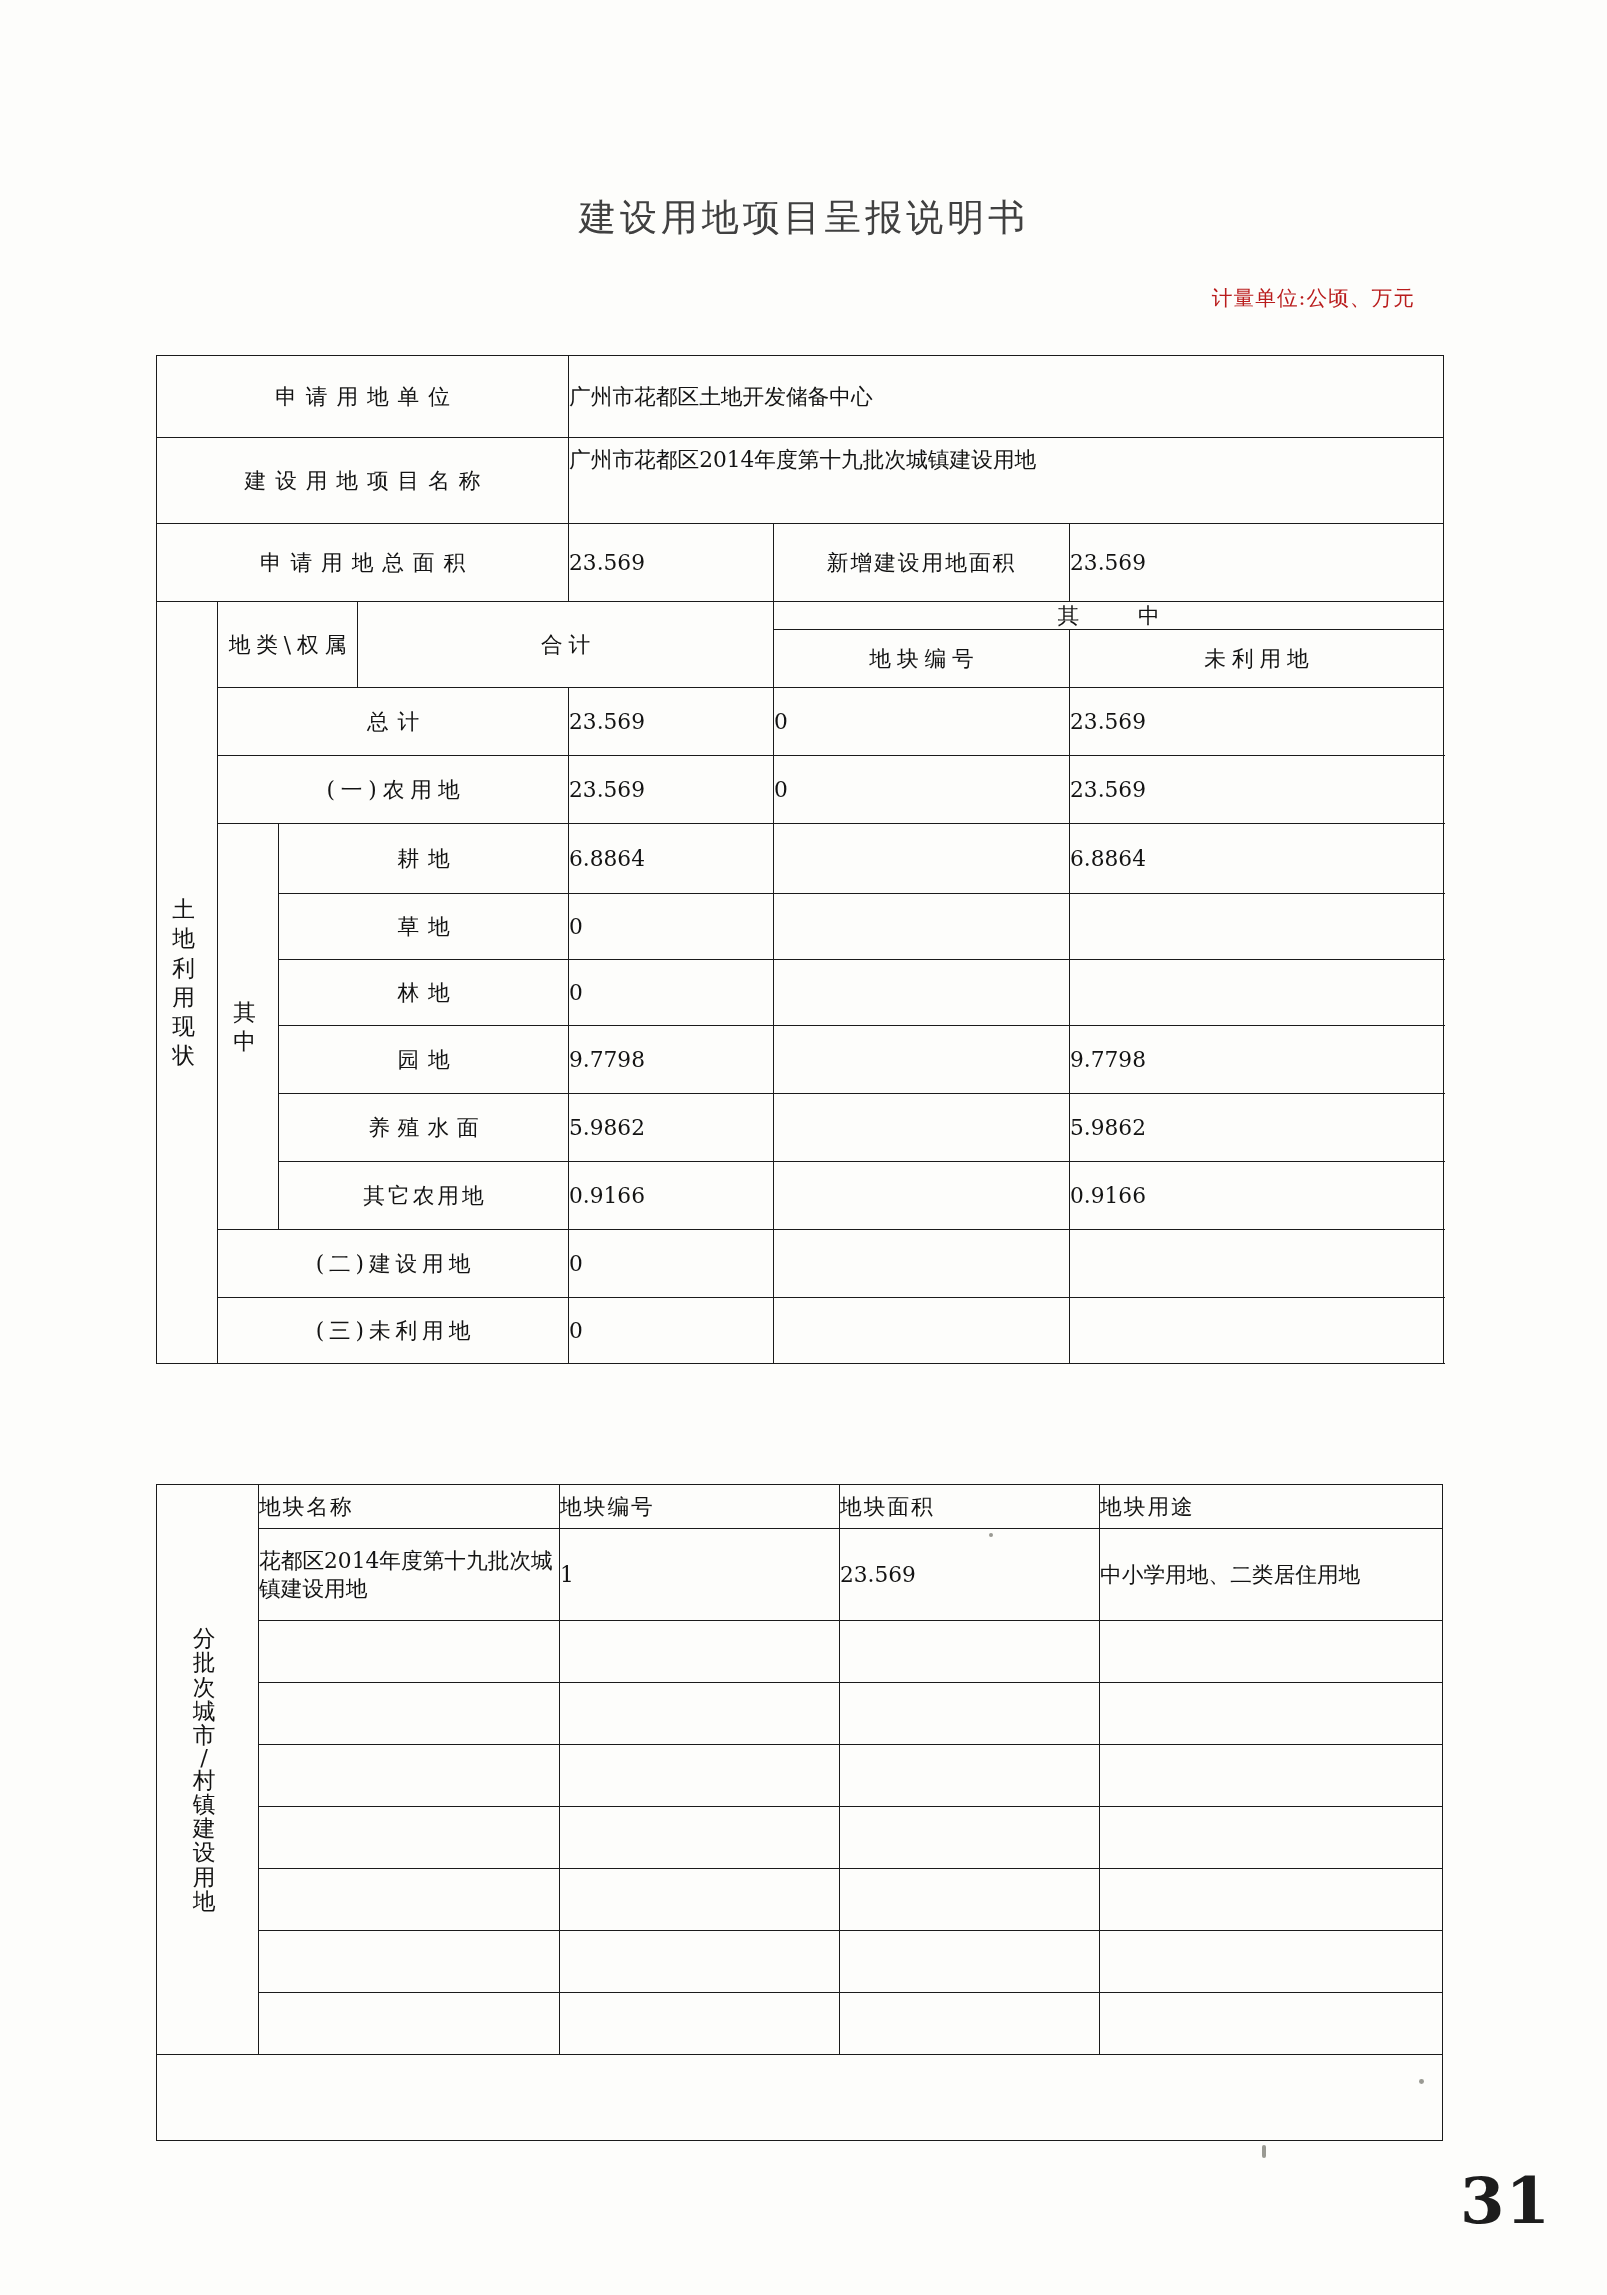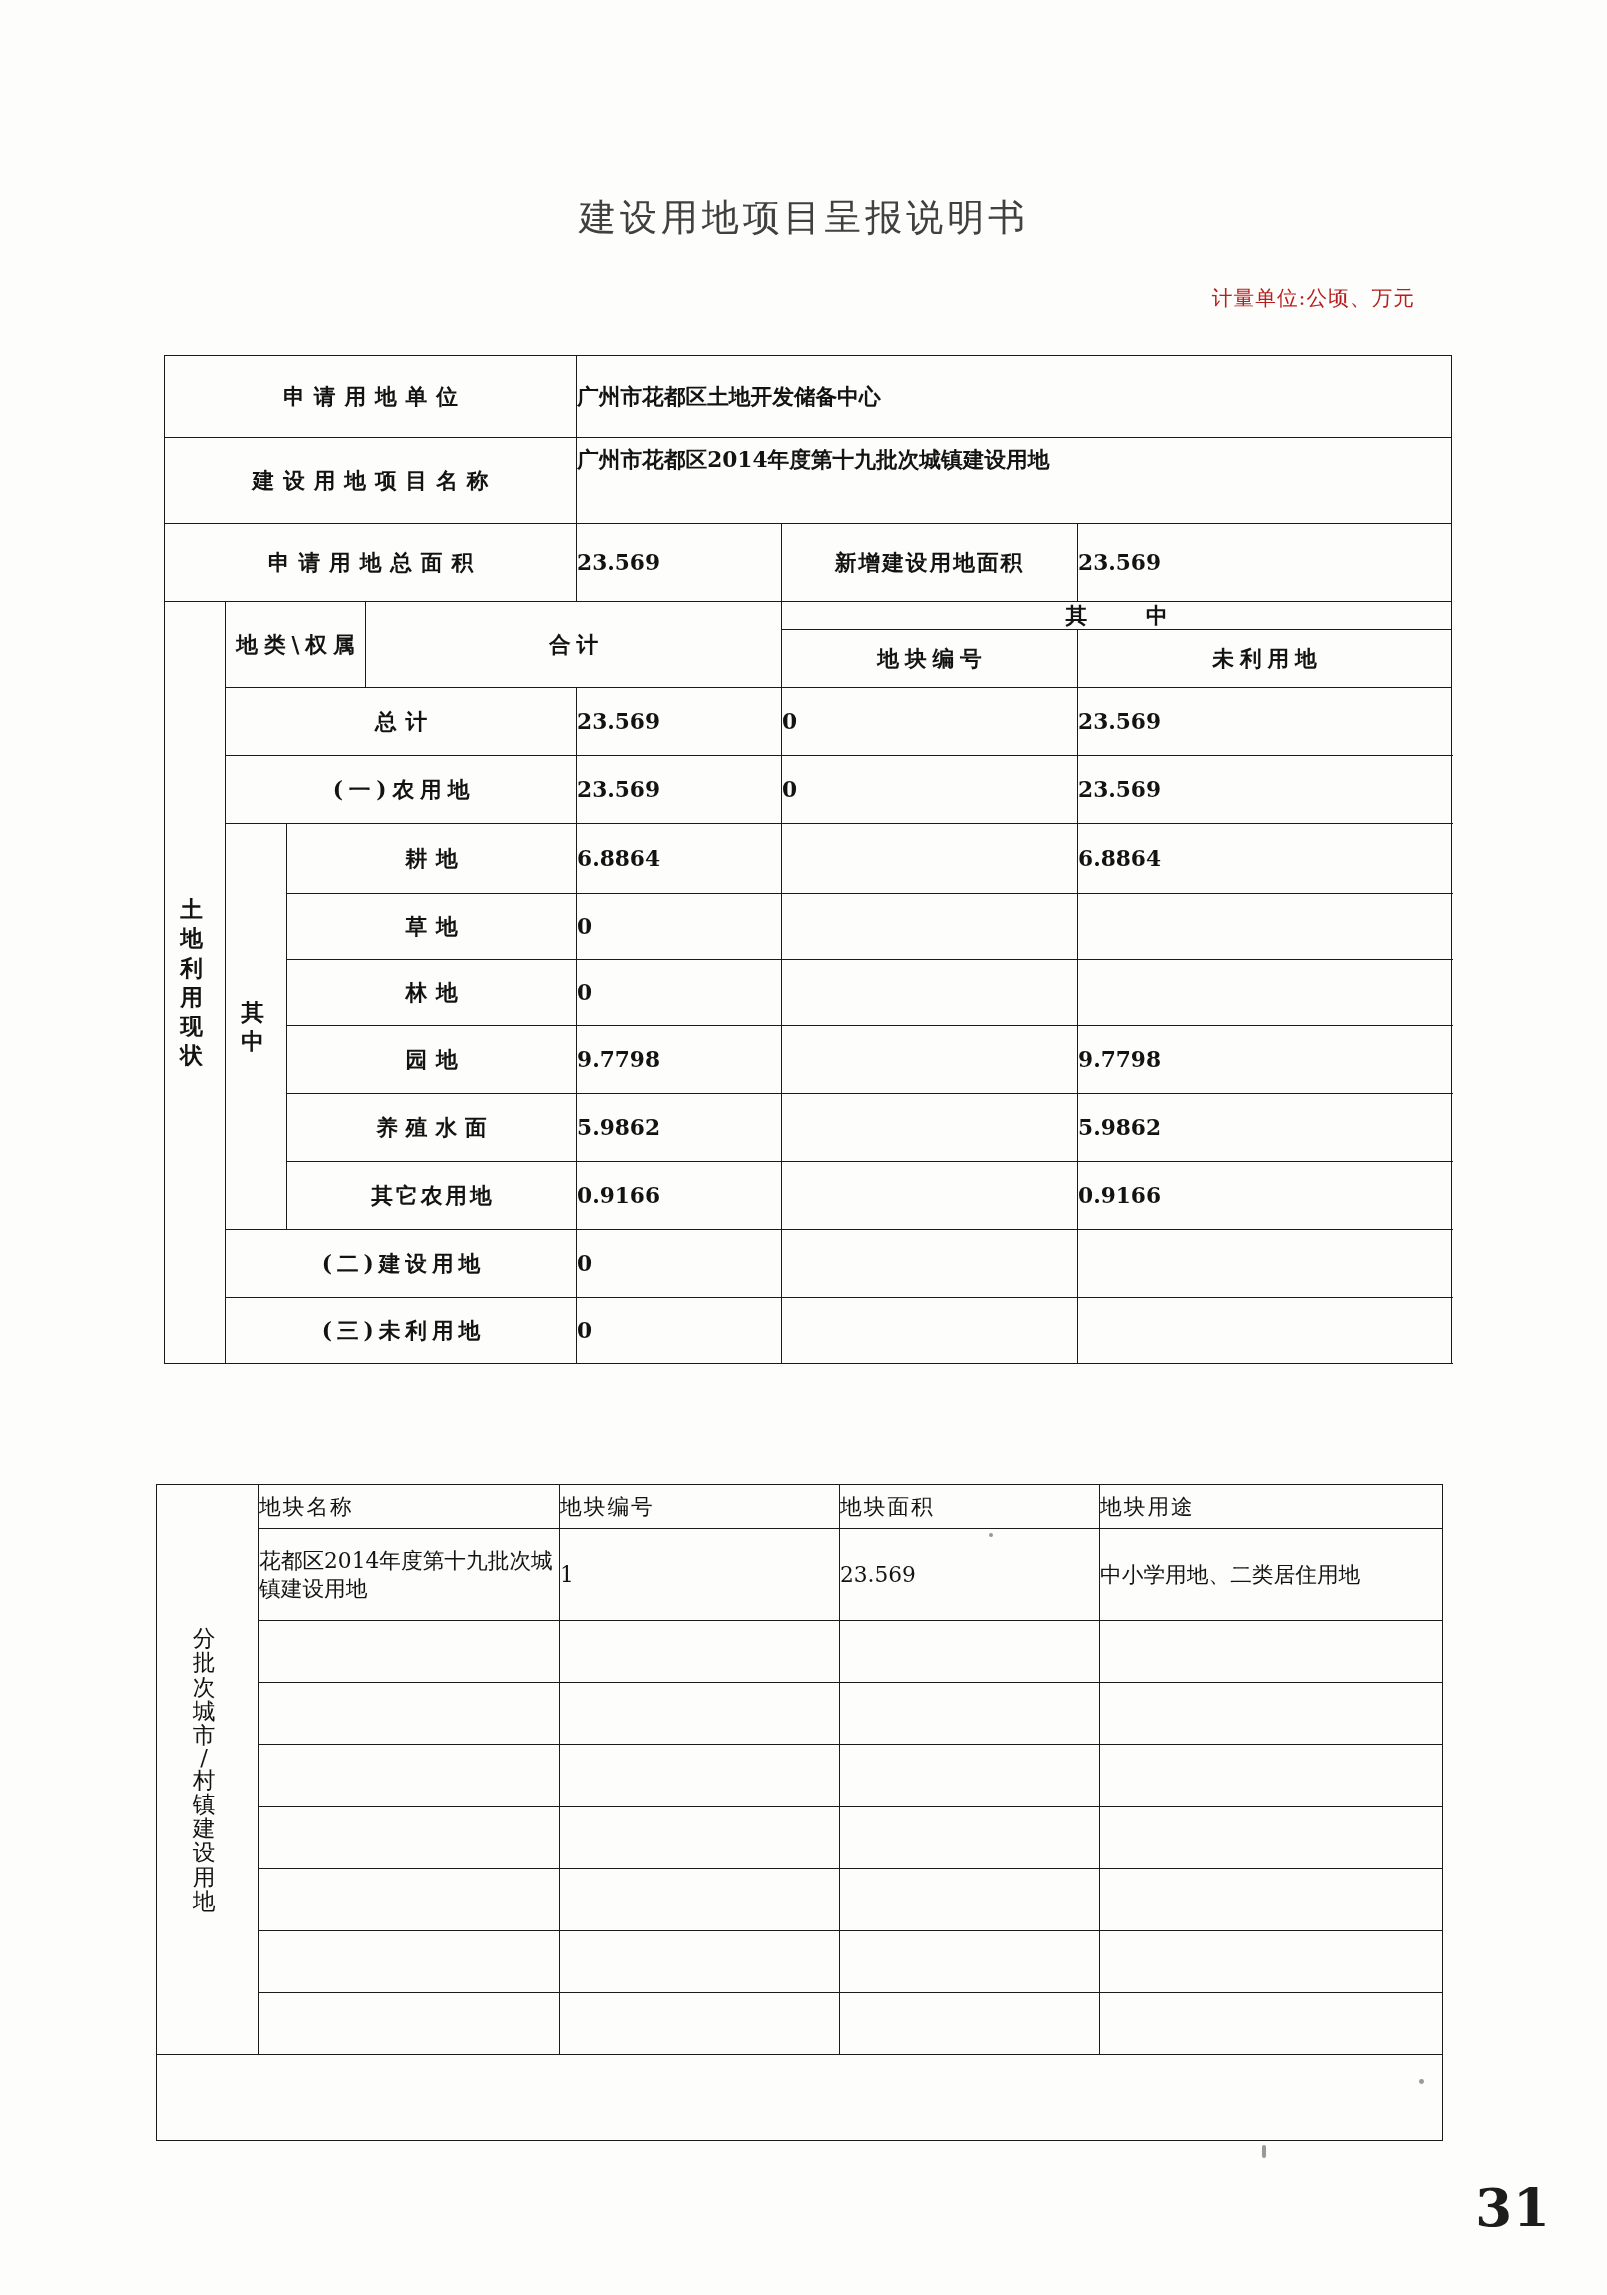--- a/index.html
+++ b/index.html
@@ -54,24 +54,23 @@
   .tbl td {
     border: 1.6px solid #1b1b1b;
     padding: 0;
     vertical-align: middle;
     font-size: 21.7px;
     line-height: 1.25;
   }
 
   
   #main-table {
-    left: 164px;
+    left: 156px;
     top: 355px;
     width: 1287px;
-    font-weight: bold;
   }
 
   .lbl {                 
     text-align: center;
     letter-spacing: 8.9px;
     text-indent: 8.9px;
     padding: 0 5.9px;
     font-size: 22.7px;
   }
   .lbl-tight {
@@ -135,21 +134,21 @@
     line-height: 1.22;
     font-size: 21.7px;
   }
   .p-empty { height: 61px; }
   .p-foot  { height: 85px; }
 
   .page-num {
     position: absolute;
     right: 57px;
     bottom: 57px;
-    font-size: 53px;
+    font-size: 64px;
     font-weight: bold;
     font-family: "DejaVu Serif", "Liberation Serif", serif;
     color: #1d1d1d;
     letter-spacing: 1px;
   }
   .speck {
     position: absolute;
     background: #9a9a93;
     border-radius: 50%;
   }

